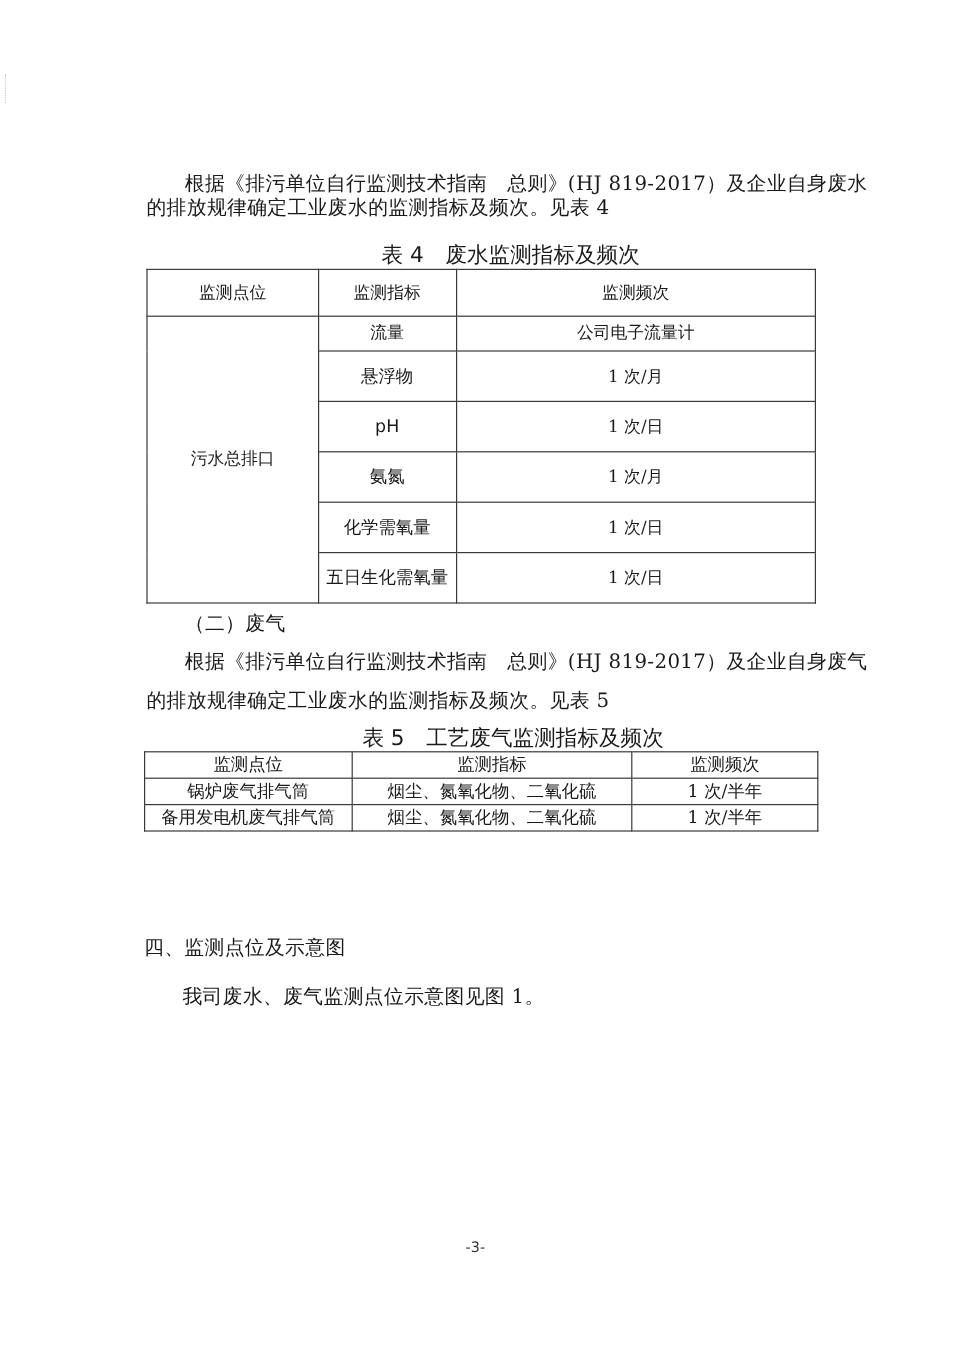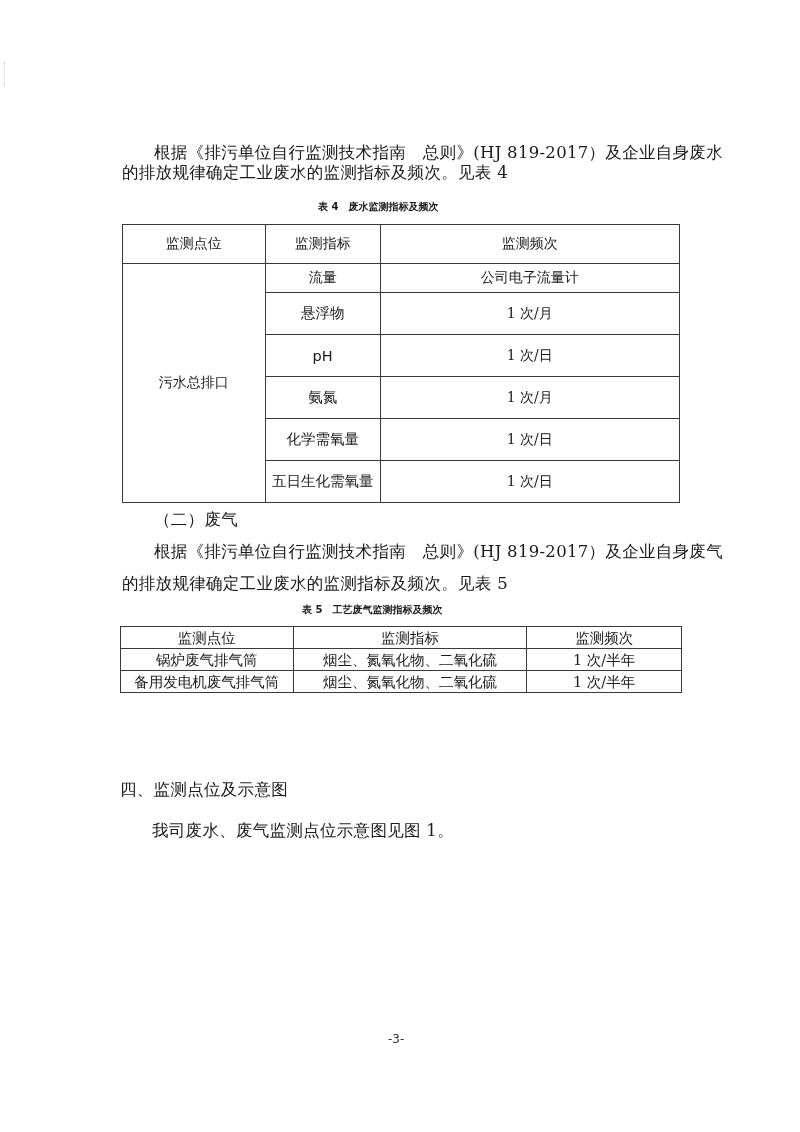--- a/index.html
+++ b/index.html
@@ -3,21 +3,21 @@
 <meta charset="utf-8">
 <style>
   html, body { margin: 0; padding: 0; }
   body {
     width: 800px; height: 1132px; background: #ffffff; position: relative;
     font-family: "DejaVu Serif", "Liberation Serif", serif; color: #1a1a1a;
     overflow: hidden;
   }
   .abs { position: absolute; }
   .para { font-size: 16.5px; line-height: 20px; white-space: nowrap; letter-spacing: 0.3px; }
-  .caption { font-family: "DejaVu Sans", "Liberation Sans", sans-serif; font-weight: bold; font-size: 10px; white-space: nowrap; }
+  .caption { font-family: "DejaVu Sans", "Liberation Sans", sans-serif; font-weight: normal; font-size: 18px; white-space: nowrap; }
   table { border-collapse: collapse; position: absolute; }
   td, th { border: 1.3px solid #3a3a3a; text-align: center; padding: 0; font-weight: normal; }
   .t4 { left: 122px; top: 224px; width: 558px; font-size: 14px; }
   .t4 th { height: 38px; font-family: "DejaVu Serif", serif; }
   .t4 td { height: 41px; }
   .t4 td.sans { font-family: "DejaVu Sans", "Liberation Sans", sans-serif; font-size: 14.5px; }
   .t4 tr.flow td { height: 28px; }
   .t5 { left: 120px; top: 626px; width: 562px; font-size: 14.5px; }
   .t5 th, .t5 td { height: 21px; line-height: 20px; }
   .pageno { font-family: "DejaVu Sans", sans-serif; font-size: 12px; color: #333; }

